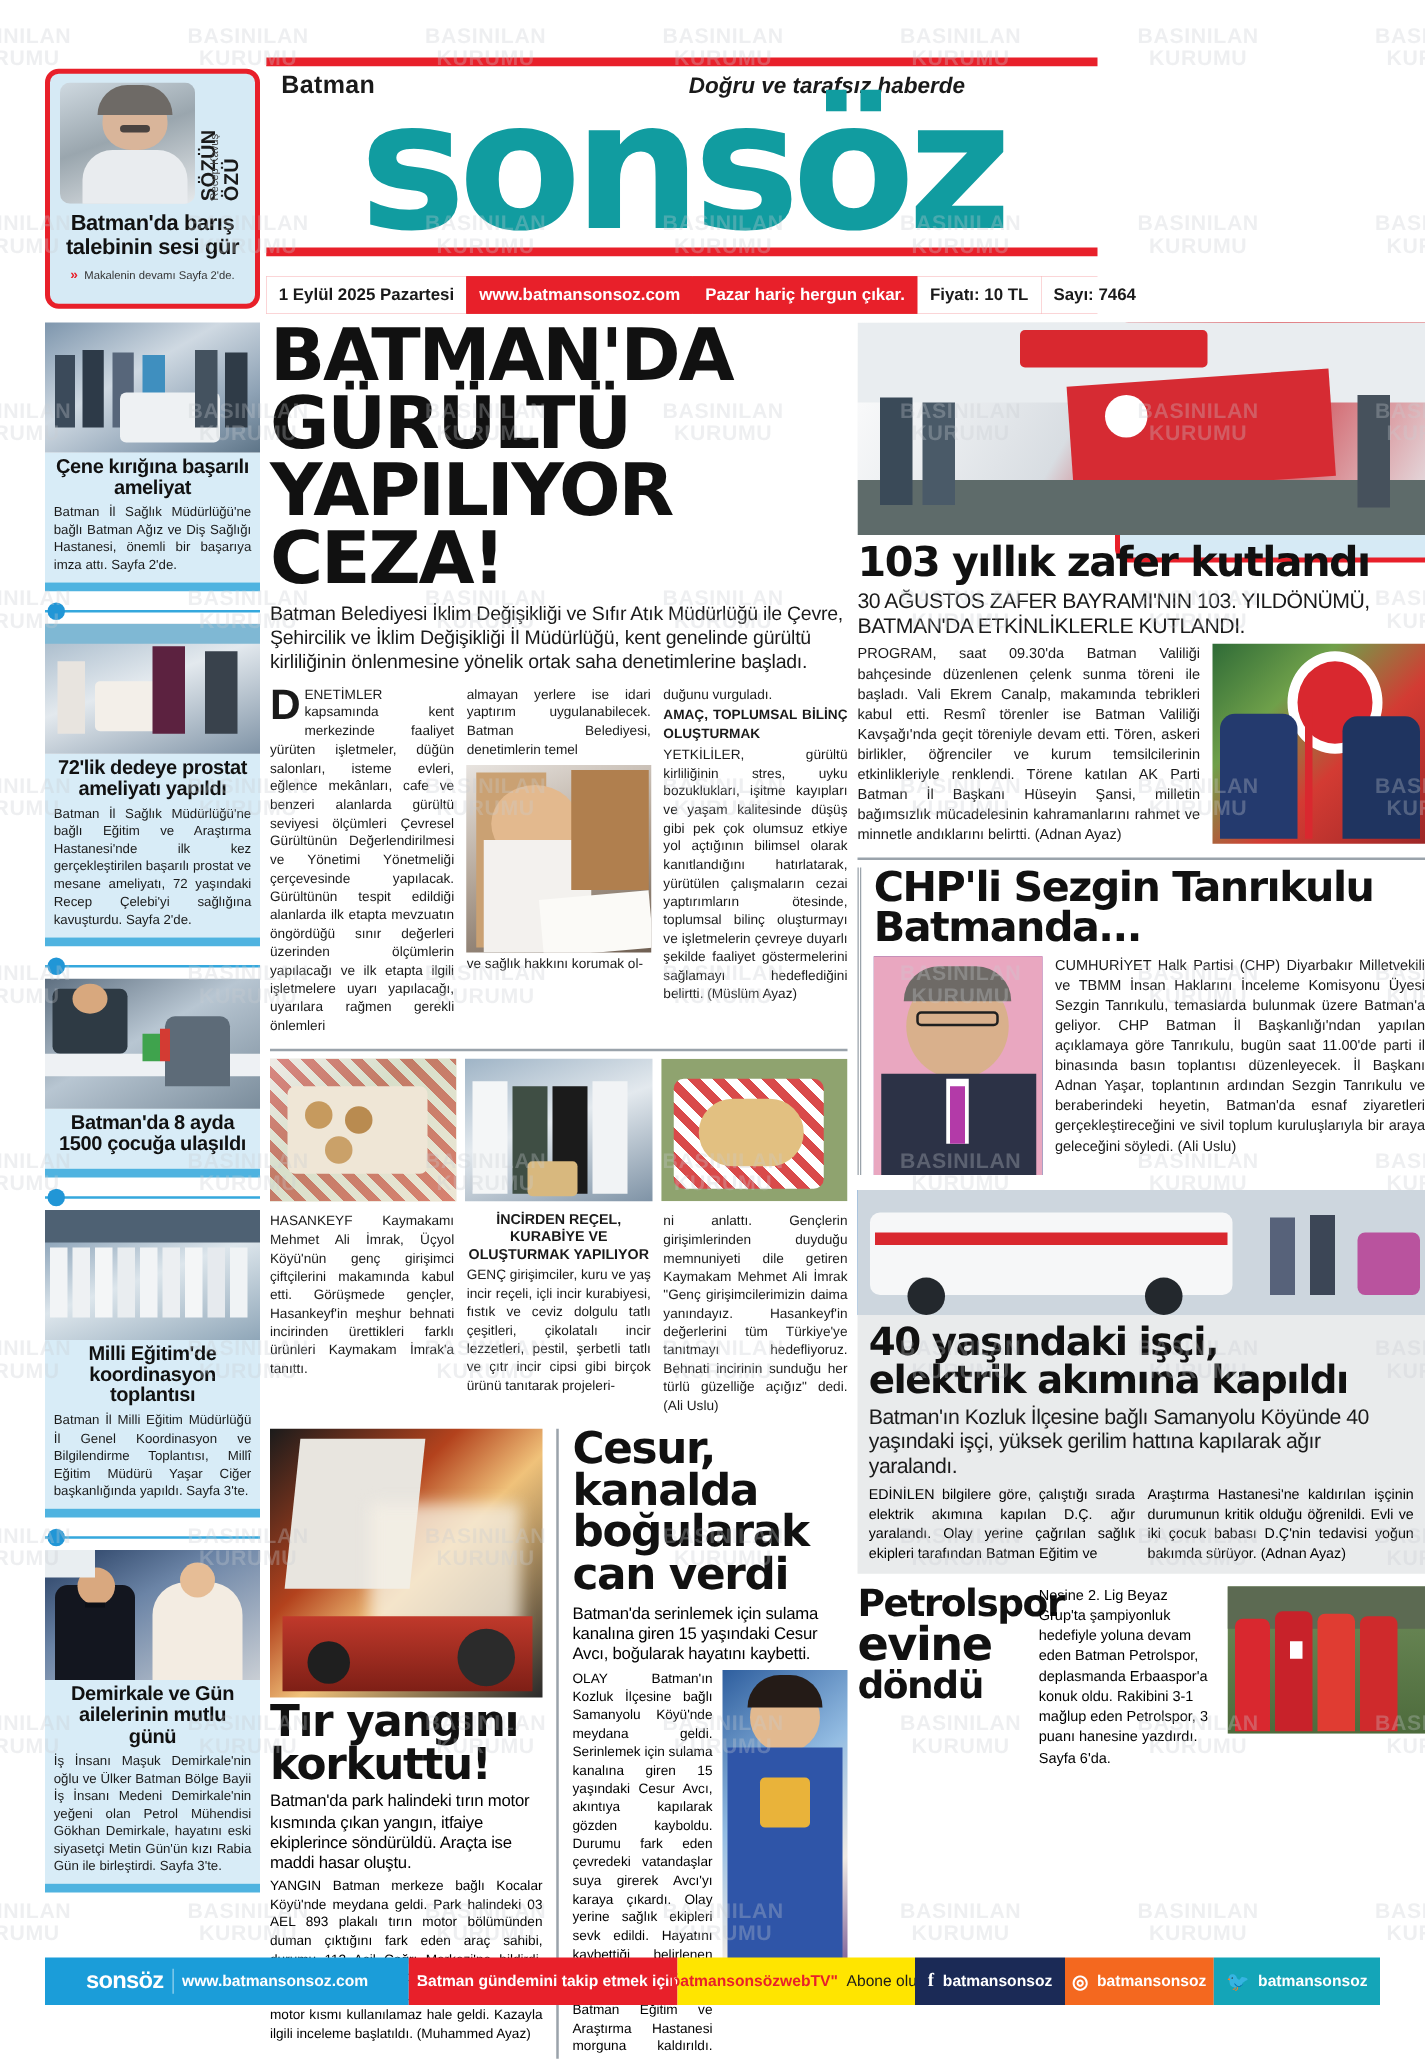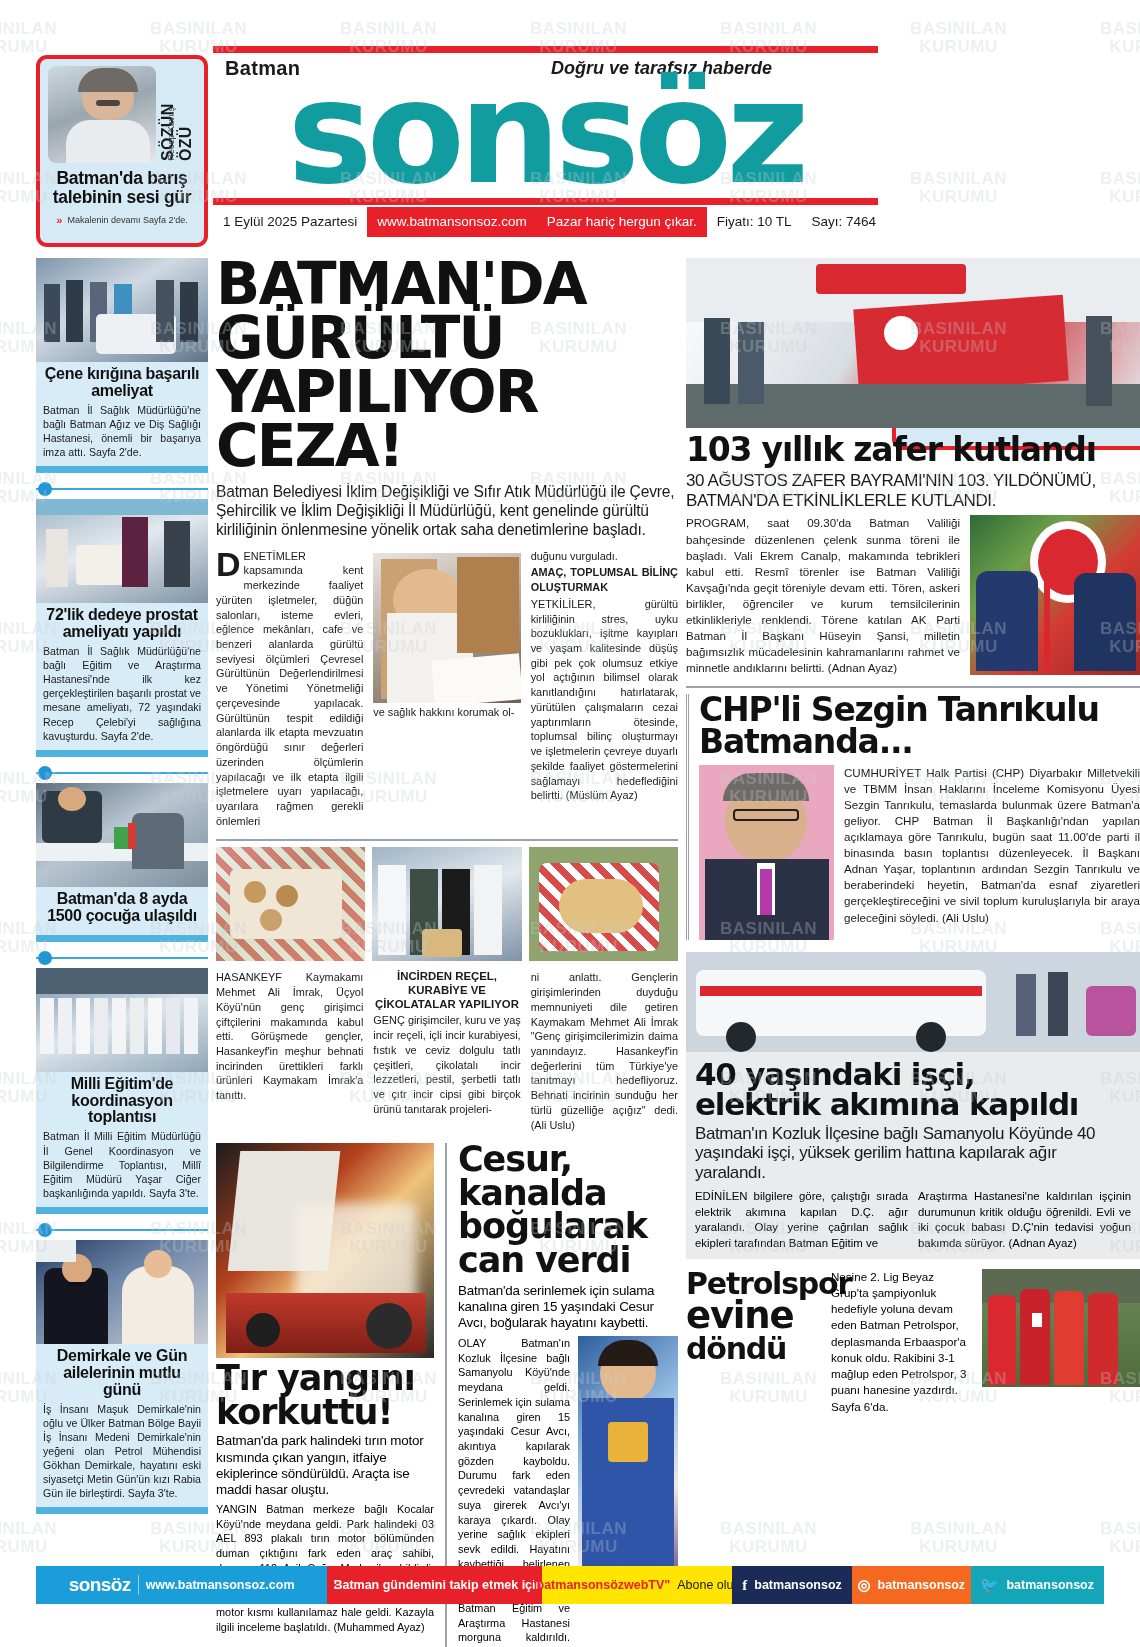--- a/index.html
+++ b/index.html
@@ -24,21 +24,21 @@
   .mast-rule-top { height:7px; background:#e8202a; width:100%; }
   .mast-topline { display:flex; justify-content:space-between; align-items:center; padding:4px 6px 0 12px; }
   .mast-city { font-size:20px; font-weight:700; color:#1a1a1a; letter-spacing:.3px; }
   .mast-slogan { font-size:18px; font-style:italic; font-weight:700; color:#1a1a1a; padding-right:100px;}
   .mast-logo {
     font-size:143px; line-height:.85; font-weight:700; color:#119ca0;
     text-align:center; letter-spacing:-6px; margin-top:-8px; font-family:"DejaVu Sans", sans-serif;
   }
   .mast-rule-bot { height:7px; background:#e8202a; width:100%; margin-top:4px; }
 
-  .infobar { display:flex; height:30px; margin-top:2px; background:#e8202a; align-items:stretch; }
+  .infobar { display:flex; height:30px; margin-top:16px; background:#e8202a; align-items:stretch;font-weight:bold; }
   .infobar .cell { display:flex; align-items:center; font-size:13.5px; color:#1a1a1a; padding:0 10px; white-space:nowrap; }
   .infobar .w { background:#fff; }
   .infobar .r { background:#e8202a; color:#fff; }
   .ib-date   { width:190px; justify-content:flex-start; }
   .ib-url    { flex:1; justify-content:center; }
   .ib-sep    { width:3px; background:#fff; }
   .ib-freq   { width:180px; justify-content:center; }
   .ib-price  { width:120px; justify-content:center; }
   .ib-issue  { width:110px; justify-content:center; }
 
@@ -325,20 +325,21 @@
 
     <div>
       <div class="kicker-h1">BATMAN'DA GÜRÜLTÜ</div>
       <div class="kicker-h1">YAPILIYOR CEZA!</div>
       <div class="lede">Batman Belediyesi İklim Değişikliği ve Sıfır Atık Müdürlüğü ile Çevre, Şehircilik ve İklim Değişikliği İl Müdürlüğü, kent genelinde gürültü kirliliğinin önlenmesine yönelik ortak saha denetimlerine başladı.</div>
       <div class="cols3">
         <div class="col">
           <p class="dropcap">DENETİMLER kapsamında kent merkezinde faaliyet yürüten işletmeler, düğün salonları, isteme evleri, eğlence mekânları, cafe ve benzeri alanlarda gürültü seviyesi ölçümleri Çevresel Gürültünün Değerlendirilmesi ve Yönetimi Yönetmeliği çerçevesinde yapılacak. Gürültünün tespit edildiği alanlarda ilk etapta mevzuatın öngördüğü sınır değerleri üzerinden ölçümlerin yapılacağı ve ilk etapta ilgili işletmelere uyarı yapılacağı, uyarılara rağmen gerekli önlemleri</p>
         </div>
         <div class="col">
+          <p>almayan yerlere ise idari yaptırım uygulanabilecek. Batman Belediyesi, denetimlerin temel</p>
           <div class="inimg g13">
             <div style="position:absolute;left:8px;top:6px;width:56px;height:140px;background:#caa173;"></div>
             <div style="position:absolute;left:20px;top:16px;width:70px;height:62px;border-radius:50%;background:#e3b98e;"></div>
             <div style="position:absolute;left:14px;top:60px;width:86px;height:90px;background:#f3f1ee;"></div>
             <div style="position:absolute;left:84px;top:4px;width:62px;height:96px;background:#b07f4e;"></div>
             <div style="position:absolute;left:60px;top:104px;width:88px;height:46px;background:#fbfaf7;transform:rotate(-5deg);"></div>
           </div>
           <p>ve sağlık hakkını korumak ol-</p>
         </div>
         <div class="col">
@@ -373,21 +374,21 @@
           <div style="position:absolute;left:10px;top:16px;width:120px;height:88px;border-radius:8px;background:
             repeating-linear-gradient(45deg,#d94a4a 0 7px,#fff 7px 14px);"></div>
           <div style="position:absolute;left:30px;top:32px;width:84px;height:54px;border-radius:28px;background:#e2c081;"></div>
         </div>
       </div>
       <div class="cols3">
         <div class="col">
           <p>HASANKEYF Kaymakamı Mehmet Ali İmrak, Üçyol Köyü'nün genç girişimci çiftçilerini makamında kabul etti. Görüşmede gençler, Hasankeyf'in meşhur behnati incirinden ürettikleri farklı ürünleri Kaymakam İmrak'a tanıttı.</p>
         </div>
         <div class="col">
-          <p class="bold miniheads">İNCİRDEN REÇEL, KURABİYE VE ÇİKOLATALAR YAPILIYOR</p>
+          <p class="bold miniheads">İNCİRDEN REÇEL, KURABİYE VE OLUŞTURMAK YAPILIYOR</p>
           <p>GENÇ girişimciler, kuru ve yaş incir reçeli, içli incir kurabiyesi, fıstık ve ceviz dolgulu tatlı çeşitleri, çikolatalı incir lezzetleri, pestil, şerbetli tatlı ve çıtr incir cipsi gibi birçok ürünü tanıtarak projeleri-</p>
         </div>
         <div class="col">
           <p>ni anlattı. Gençlerin girişimlerinden duyduğu memnuniyeti dile getiren Kaymakam Mehmet Ali İmrak "Genç girişimcilerimizin daima yanındayız. Hasankeyf'in değerlerini tüm Türkiye'ye tanıtmayı hedefliyoruz. Behnati incirinin sunduğu her türlü güzelliğe açığız" dedi. (Ali Uslu)</p>
         </div>
       </div>
     </div>
 
     <div style="display:flex; gap:11px; margin-top:9px;">
       <div style="width:218px;">

